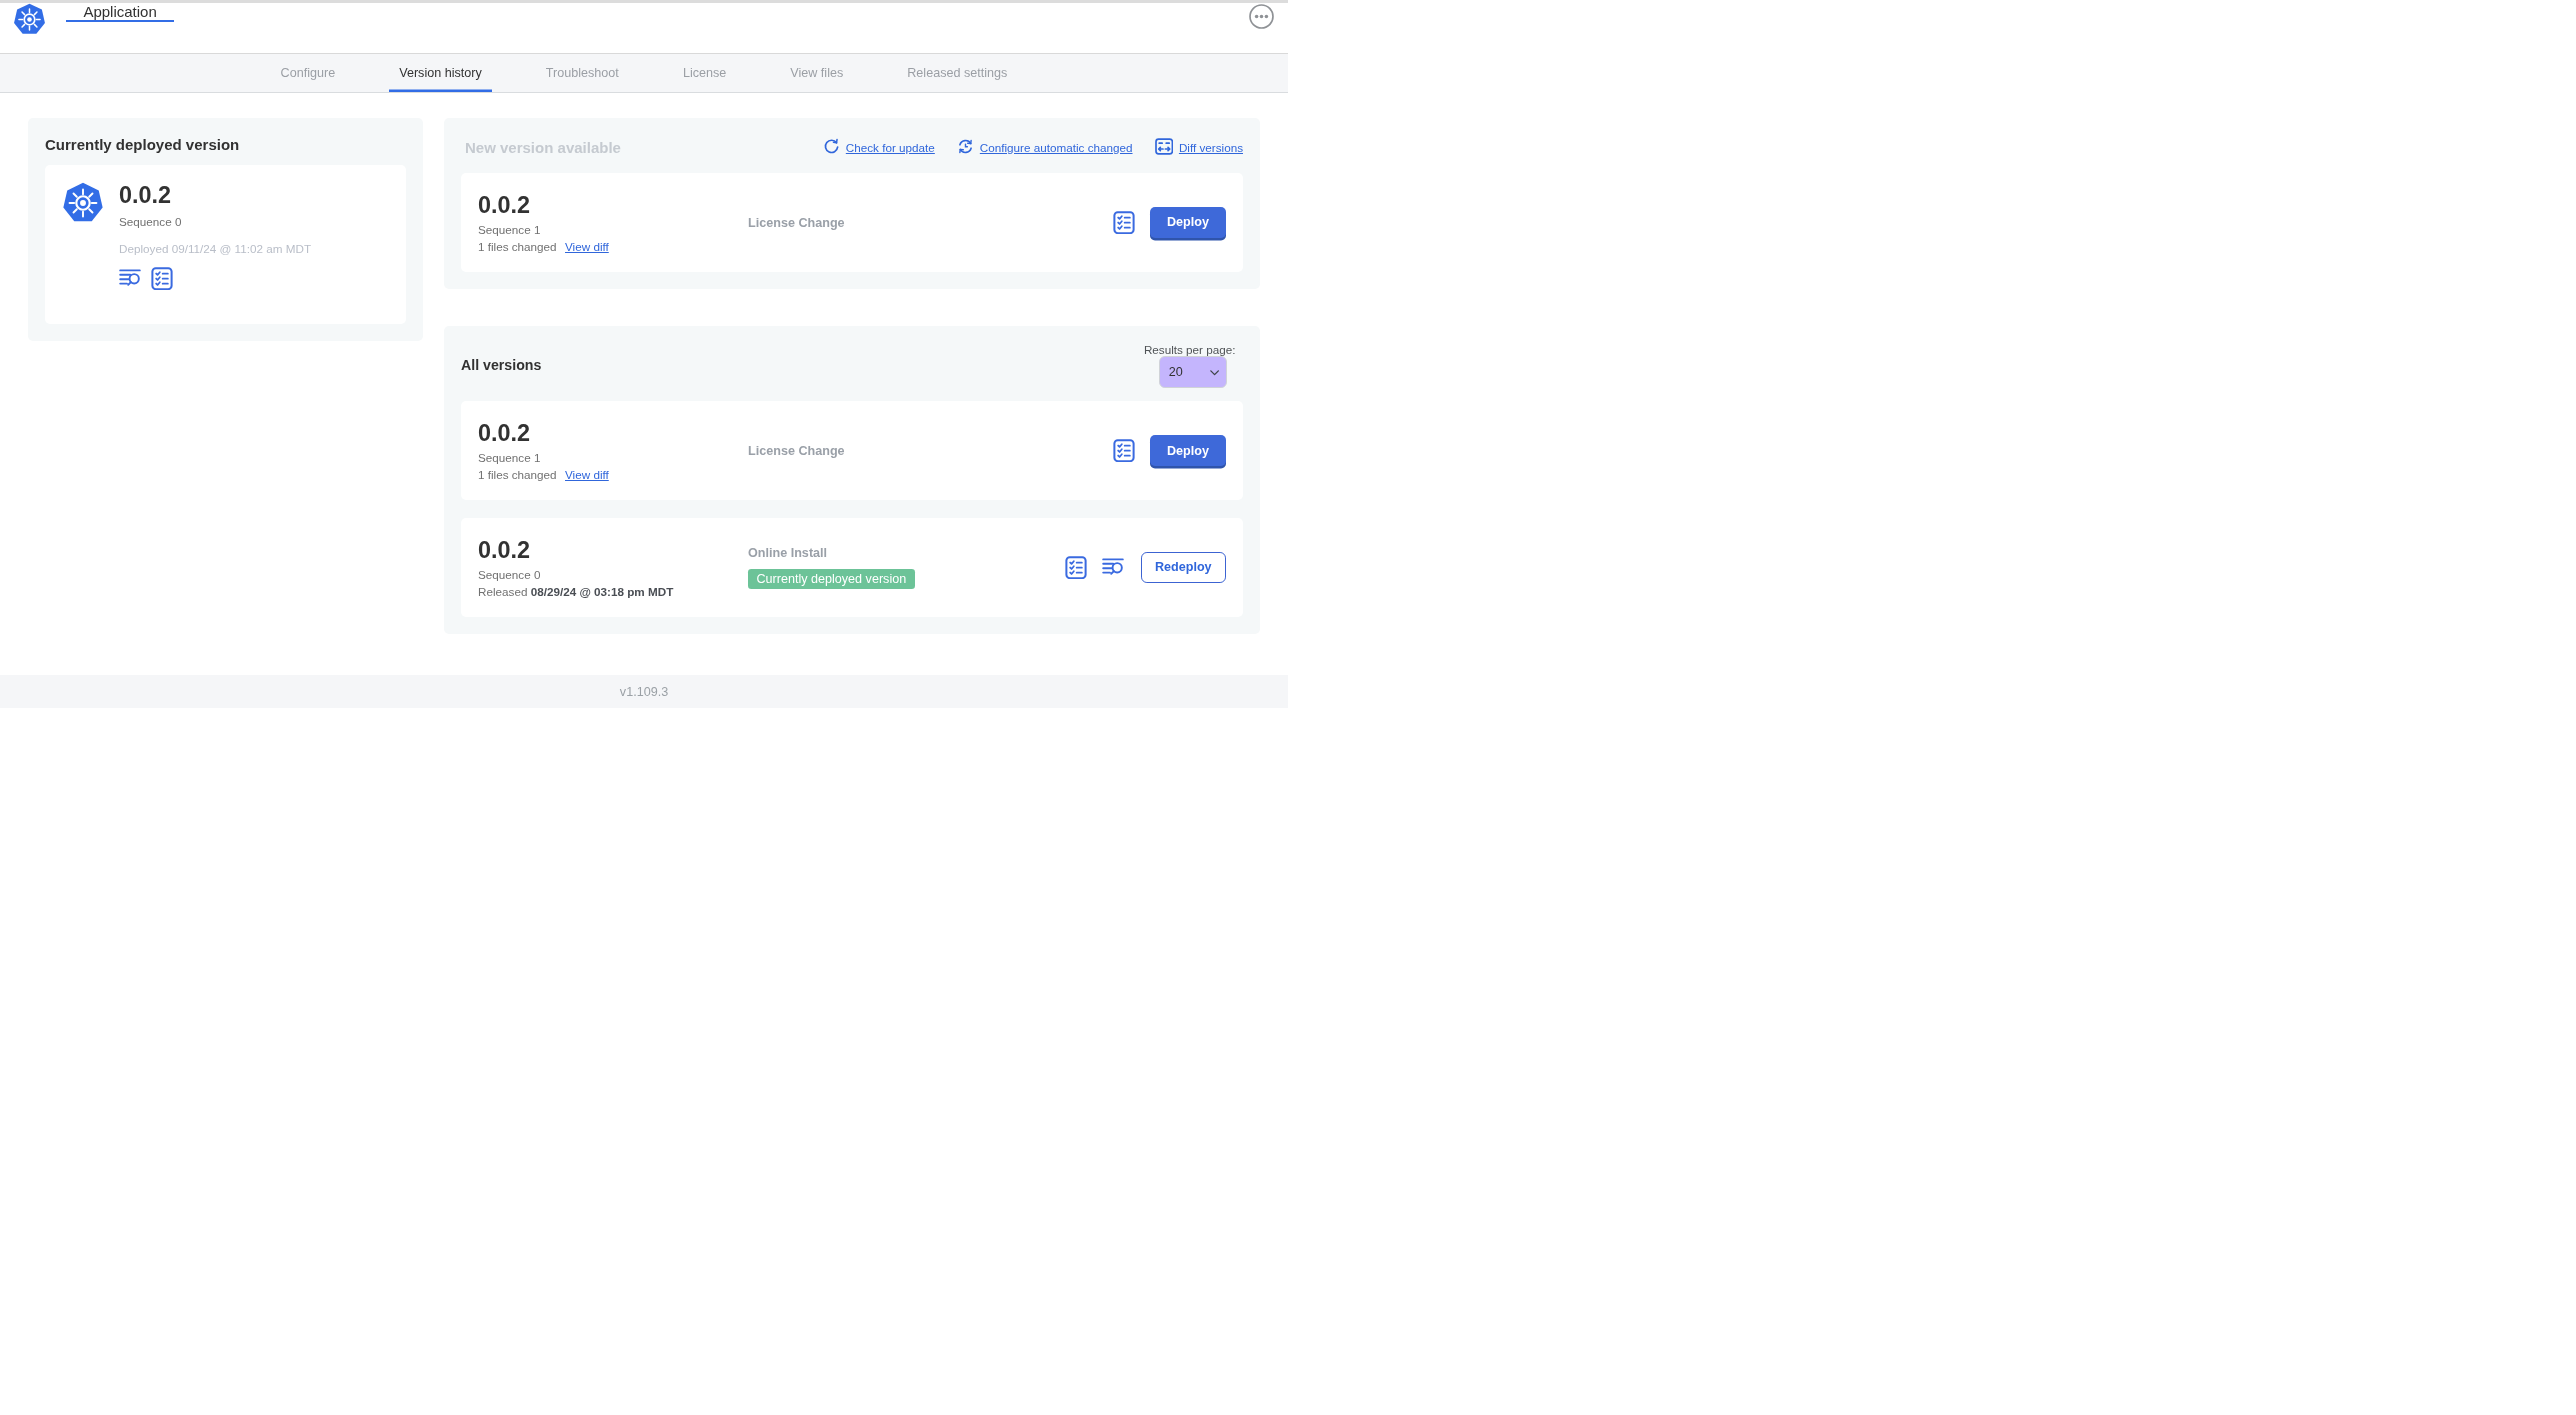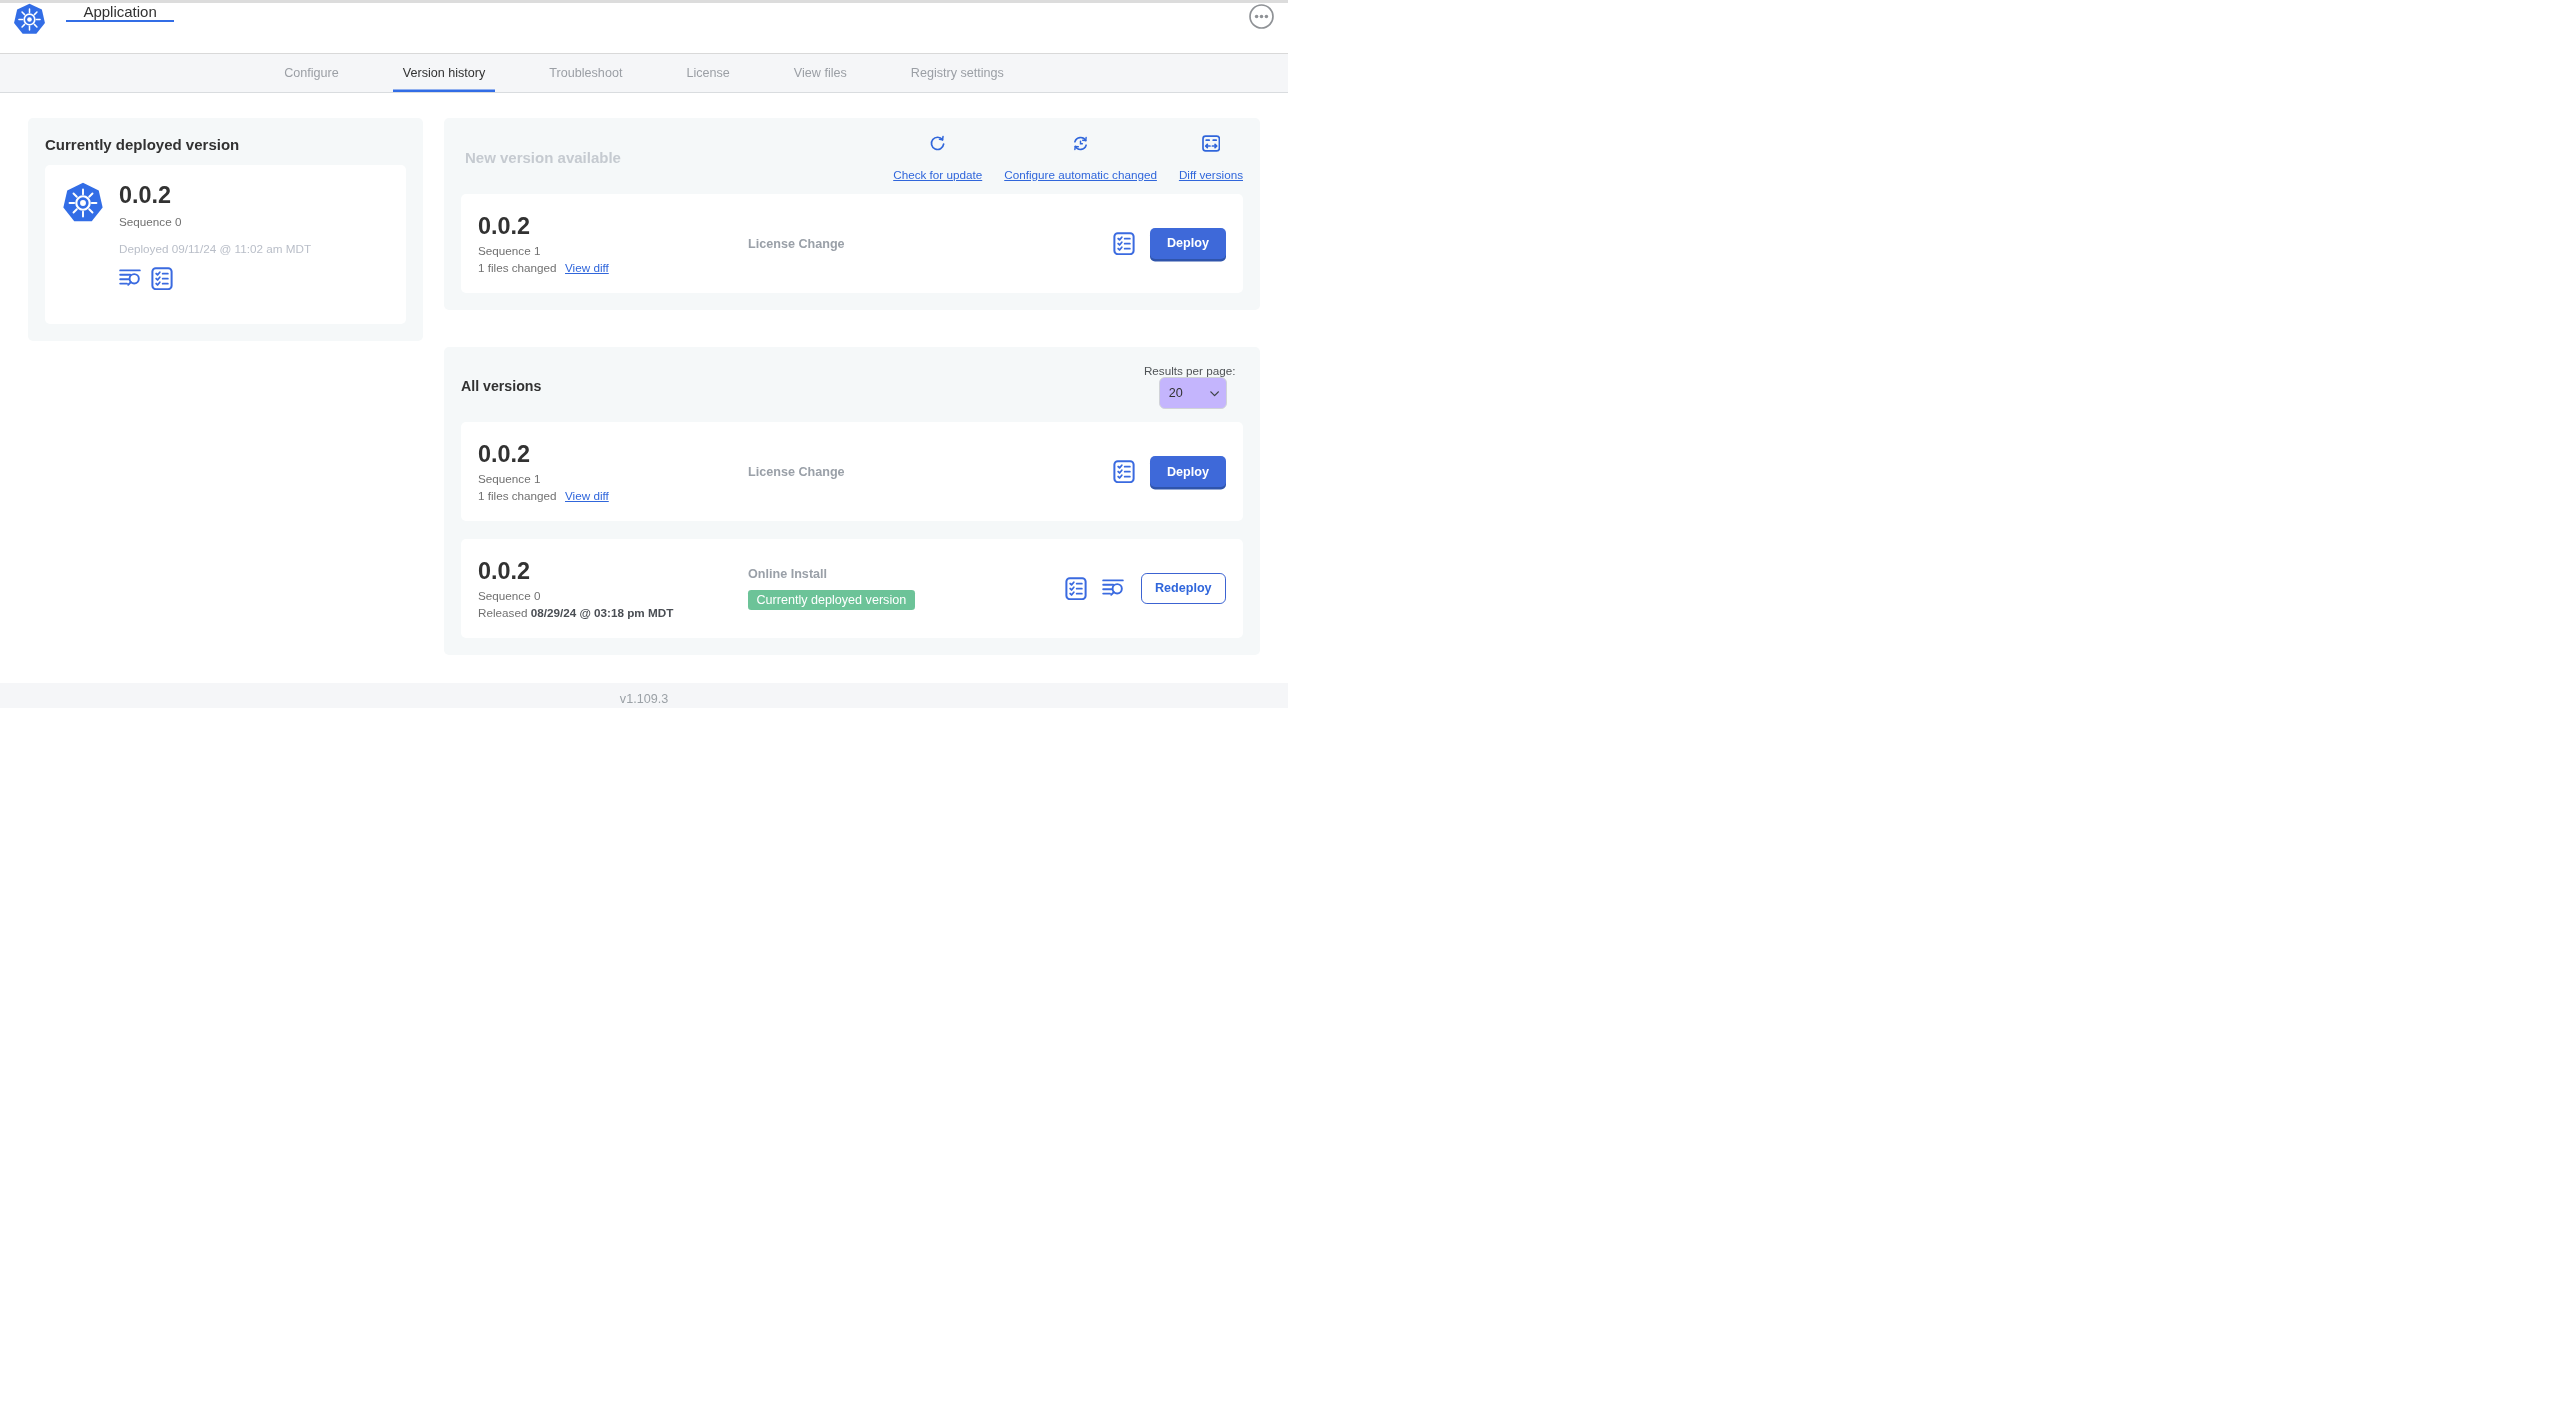--- a/index.html
+++ b/index.html
@@ -43,21 +43,21 @@
   .cur-info { margin-left:15px; }
   .version-number { font-size:23.4px; font-weight:700; color:#323232; line-height:1.15; }
   .sequence { font-size:11.7px; color:#717171; margin-top:6.7px; }
   .deployed { font-size:11.7px; color:#b9bec8; margin-top:13.4px; }
   .icon-row { display:flex; gap:8.4px; margin-top:11.7px; align-items:center; }
   .icon-btn { background:transparent; border:none; padding:0; cursor:pointer; line-height:0; }
 
   
   .panel-head { display:flex; align-items:center; justify-content:space-between; margin-bottom:13.4px; min-height:25px; }
   .head-links { display:flex; align-items:center; gap:22px; }
-  .blue-link { display:flex; align-items:center; gap:14px; color:#3066db; font-size:11.7px; cursor:pointer; text-decoration:none;flex-direction:column; }
+  .blue-link { display:flex; align-items:center; gap:6px; color:#3066db; font-size:11.7px; cursor:pointer; text-decoration:none; }
   .blue-link .lnk-txt { text-decoration:underline; }
   .blue-link svg { flex:0 0 auto; }
 
   .version-row { display:flex; align-items:center; padding:11.7px 17px; height:99px; }
   .v-info { width:270px; flex:0 0 auto; }
   .v-sub { font-size:11.7px; color:#717171; margin-top:4.2px; }
   .v-files { font-size:11.7px; color:#717171; margin-top:4.2px; display:flex; align-items:center; }
   .view-diff { color:#3066db; text-decoration:underline; margin-left:8.4px; cursor:pointer; }
   .v-source { flex:1 1 auto; }
   .source-label { font-size:12.6px; font-weight:600; color:#9aa0a8; }
@@ -129,21 +129,21 @@
       </button>
     </div>
   </header>
 
   <nav class="subnav">
     <div class="tab">Configure</div>
     <div class="tab active">Version history</div>
     <div class="tab">Troubleshoot</div>
     <div class="tab">License</div>
     <div class="tab">View files</div>
-    <div class="tab">Registry settings</div>
+    <div class="tab">Released settings</div>
   </nav>
 
   <main>
 
     <aside class="left-col">
       <section class="panel">
         <h2 class="panel-title">Currently deployed version</h2>
         <div class="card current-card">
           <div class="k8s-small">
             <svg viewBox="0 0 100 100">

